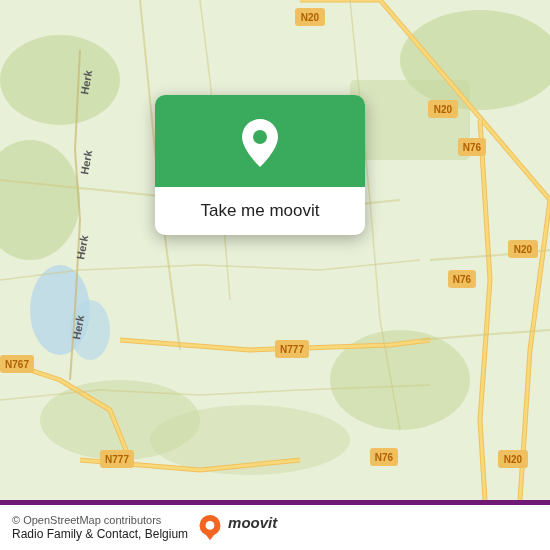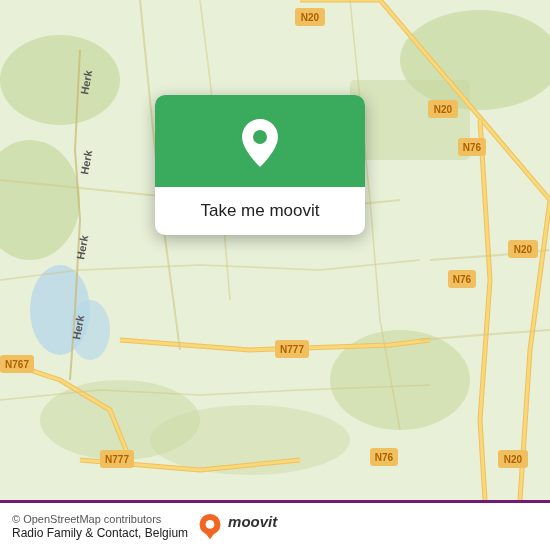--- a/index.html
+++ b/index.html
@@ -67,21 +67,21 @@
       color: #222;
       text-align: center;
       white-space: nowrap;
     }
 
     
     #footer-bar {
       width: 550px;
       height: 50px;
       background: white;
-      border-top: 3px solid #701a75;
+      border-top: 5px solid #701a75;
       display: flex;
       align-items: center;
       padding: 0 12px;
       gap: 8px;
     }
 
     #footer-copyright {
       font-size: 11px;
       color: #555;
       flex: 1;

